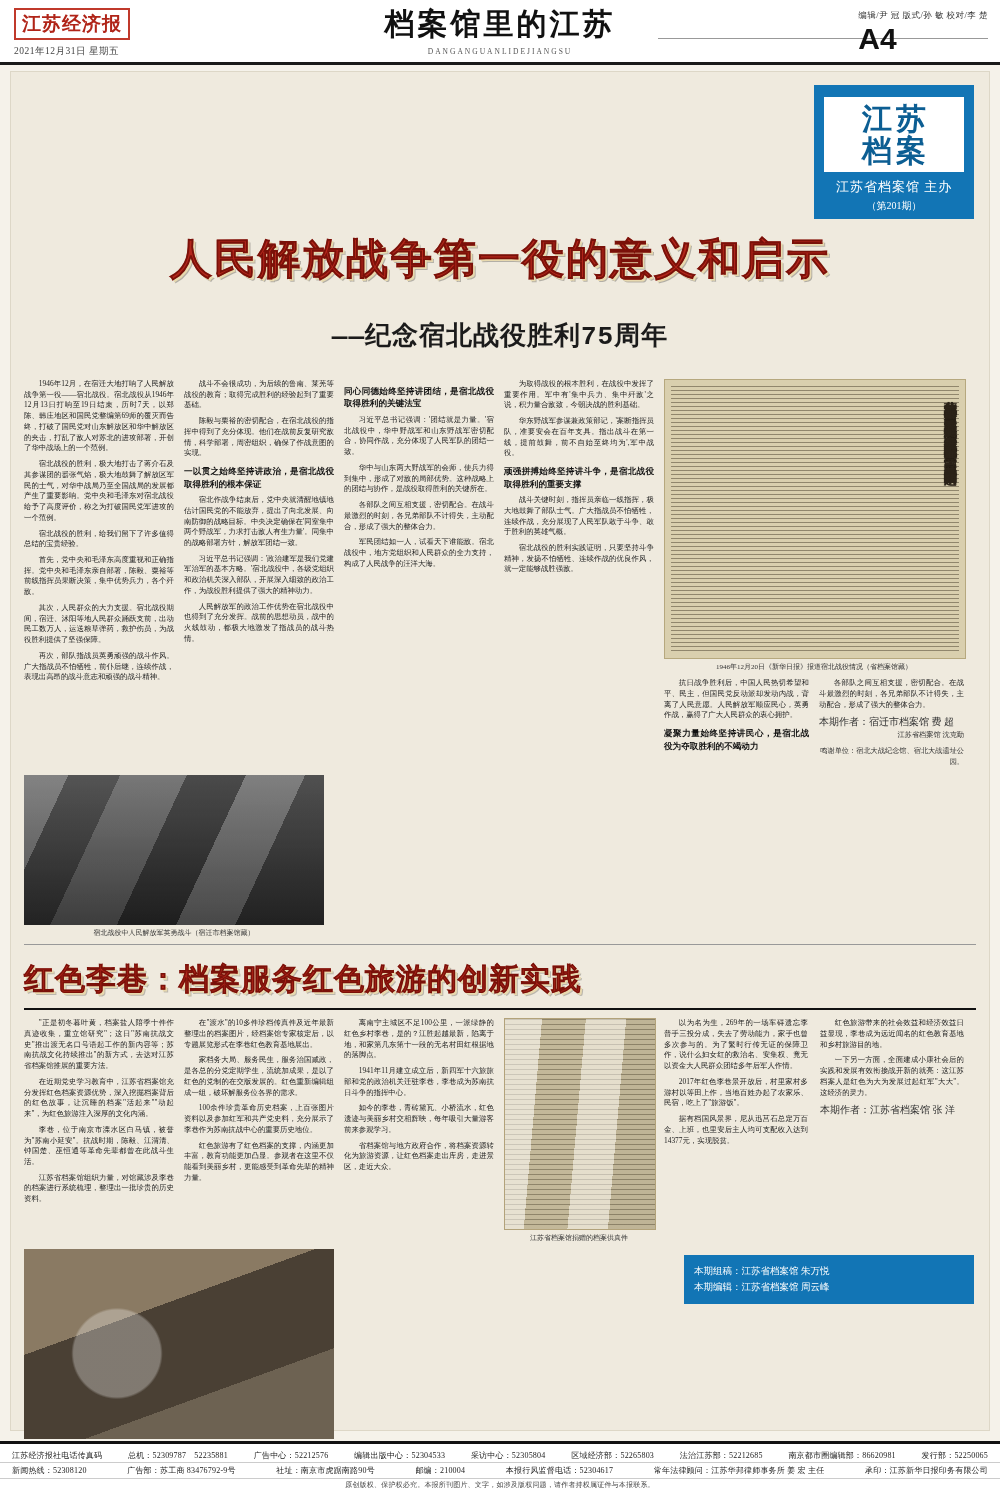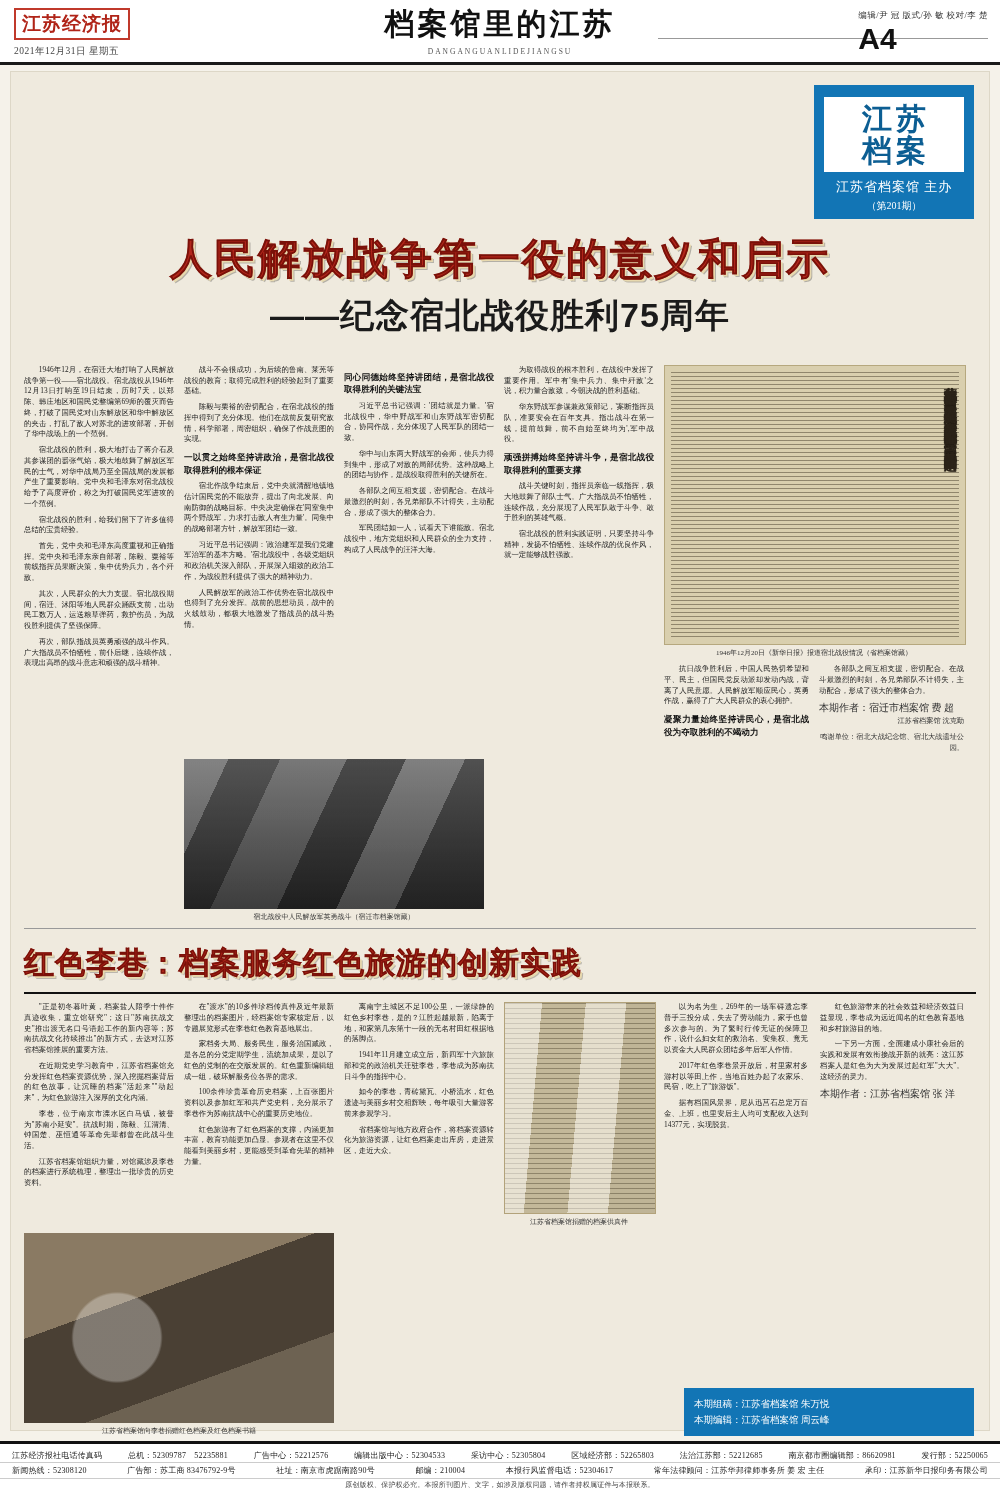--- a/index.html
+++ b/index.html
@@ -59,21 +59,21 @@
 
   .headline{
     text-align:center;margin:150px 0 0 0;
   }
   .headline h1{
     margin:0;font-family:"DejaVu Serif", serif;font-size:42px;letter-spacing:2px;
     color:#b3261b;-webkit-text-stroke:0.6px #7a1109;
     text-shadow:2px 2px 0 #e8d9ae, 3px 3px 0 rgba(0,0,0,.25);
   }
   .headline h2{
-    margin:6px 0 0 0;font-family:Liberation Sans, sans-serif;font-size:34px;color:#1b1b1b;letter-spacing:1px;
+    margin:31px 0 0 0;font-family:Liberation Mono, monospace;font-size:26px;color:#1b1b1b;letter-spacing:1px;
     font-weight:bold;
   }
   .byline-top{height:26px;}
 
   
   .cols{display:flex;gap:10px;padding:0 14px;}
   .col{font-size:7.4px;line-height:1.45;text-align:justify;color:#222;}
   .col p{margin:0 0 5px 0;text-indent:2em;}
   .col .sub{
     font-weight:bold;color:#111;font-size:8.6px;text-indent:0;margin:6px 0 5px 0;
@@ -248,21 +248,21 @@
           <div style="width:145px">
             <p>各部队之间互相支援，密切配合。在战斗最激烈的时刻，各兄弟部队不计得失，主动配合，形成了强大的整体合力。</p>
             <div class="sig">本期作者：宿迁市档案馆   费  超</div>
             <div class="sig2">江苏省档案馆   沈克勤</div>
             <div class="sig2" style="margin-top:6px;">鸣谢单位：宿北大战纪念馆、宿北大战遗址公园。</div>
           </div>
         </div>
       </div>
     </div>
 
-    <div style="padding:6px 14px 0 14px;display:flex;gap:10px;">
+    <div style="padding:6px 14px 0 14px;display:flex;gap:2px;flex-direction:column;">
       <div style="width:150px"></div>
       <figure style="width:300px">
         <div class="photo" style="height:150px"></div>
         <figcaption class="cap">宿北战役中人民解放军英勇战斗（宿迁市档案馆藏）</figcaption>
       </figure>
     </div>
 
     <div class="hr-thin"></div>
 
     <div class="art2-head">
@@ -310,21 +310,21 @@
         </div>
       </div>
     </div>
 
     <div style="padding:6px 14px 0 14px;display:flex;gap:10px;">
       <figure style="width:310px">
         <div class="photo2"></div>
         <figcaption class="cap">江苏省档案馆向李巷捐赠红色档案及红色档案书籍</figcaption>
       </figure>
       <div style="width:330px"></div>
-      <div style="width:290px;display:flex;align-items:flex-end;">
+      <div style="width:290px;display:flex;align-items:flex-start;">
         <div class="creditbox" style="width:100%">
           <div>本期组稿：江苏省档案馆  朱万悦</div>
           <div>本期编辑：江苏省档案馆  周云峰</div>
         </div>
       </div>
     </div>
 
   </div>
 
   <div class="footer">

